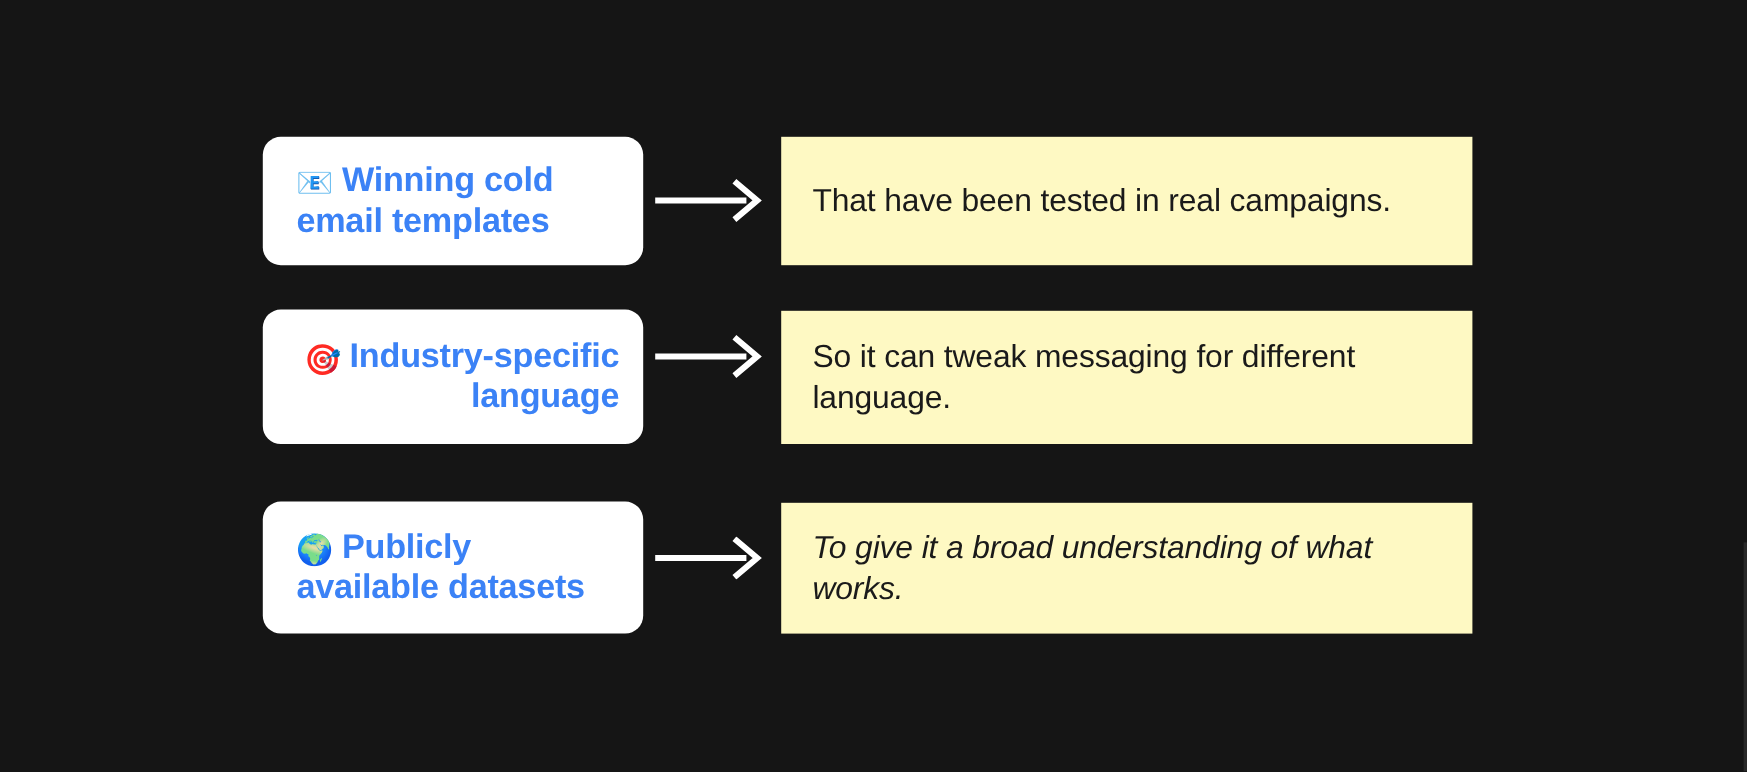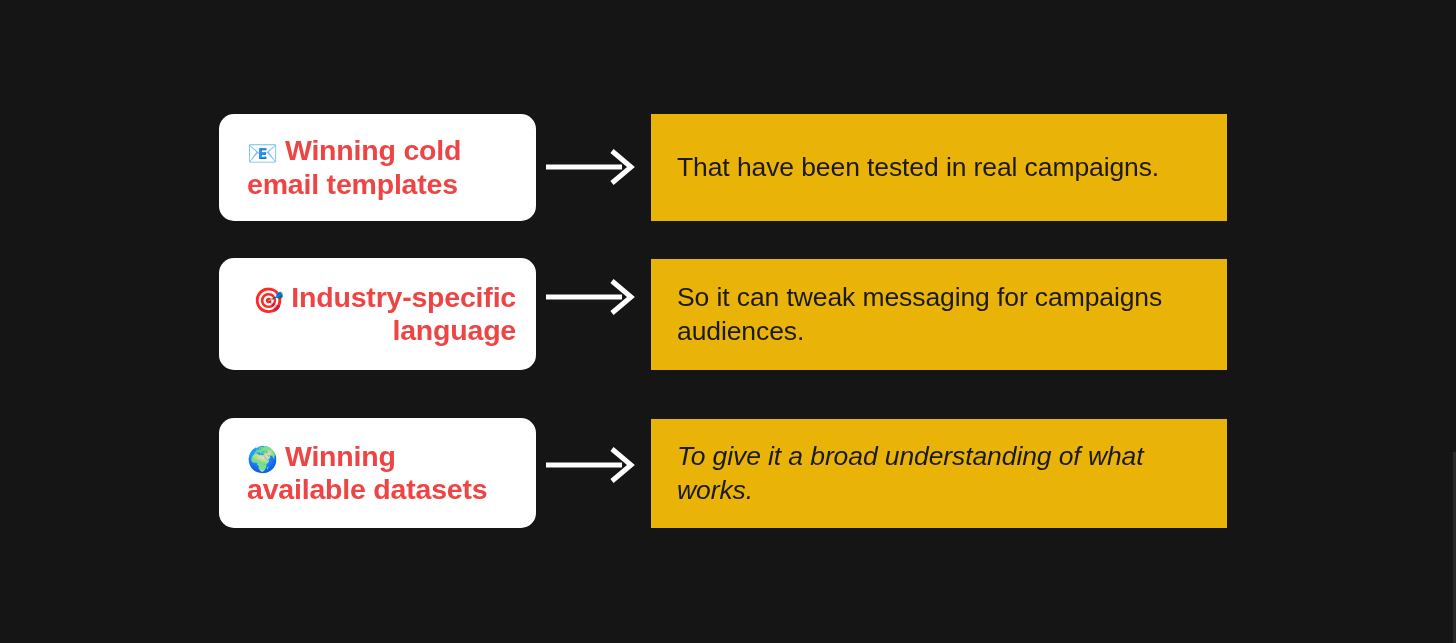--- a/index.html
+++ b/index.html
@@ -40,21 +40,21 @@
     box-sizing: border-box;
     padding: 14px 20px 14px 28px;
     display: flex;
     align-items: center;
   }
 
   .term-card-text {
     font-size: 28.5px;
     font-weight: bold;
     line-height: 1.17;
-    color: #ef4444;
+    color: #3b82f6;
     letter-spacing: -0.2px;
     word-break: normal;
   }
 
   .term-emoji {
     font-family: "DejaVu Sans", sans-serif;
     font-size: 25px;
     font-weight: normal;
     line-height: 1;
     margin-right: 7px;
@@ -73,21 +73,21 @@
     display: block;
     width: 92px;
     height: 36px;
   }
 
   
   .detail-box {
     position: absolute;
     left: 651px;
     width: 576px;
-    background: #eab308;
+    background: #fef9c3;
     box-sizing: border-box;
     padding: 0 26px;
     display: flex;
     align-items: center;
   }
 
   .detail-text {
     font-size: 26.5px;
     font-weight: normal;
     line-height: 1.27;
@@ -143,27 +143,27 @@
     <div class="term-card">
       <div class="term-card-text"><span class="term-emoji">🎯</span><span>Industry-specific language</span></div>
     </div>
     <div class="flow-arrow">
       <svg viewBox="0 0 92 36" xmlns="http://www.w3.org/2000/svg" aria-hidden="true">
         <line x1="2" y1="18" x2="78" y2="18" stroke="#ffffff" stroke-width="5" stroke-linecap="butt"></line>
         <polyline points="68,2 87,18 68,34" fill="none" stroke="#ffffff" stroke-width="5" stroke-linejoin="miter" stroke-linecap="butt"></polyline>
       </svg>
     </div>
     <div class="detail-box">
-      <div class="detail-text">So it can tweak messaging for campaigns audiences.</div>
+      <div class="detail-text">So it can tweak messaging for different language.</div>
     </div>
   </div>
 
   <div class="flow-row row-3">
     <div class="term-card">
-      <div class="term-card-text"><span class="term-emoji">🌍</span><span>Winning available datasets</span></div>
+      <div class="term-card-text"><span class="term-emoji">🌍</span><span>Publicly available datasets</span></div>
     </div>
     <div class="flow-arrow">
       <svg viewBox="0 0 92 36" xmlns="http://www.w3.org/2000/svg" aria-hidden="true">
         <line x1="2" y1="18" x2="78" y2="18" stroke="#ffffff" stroke-width="5" stroke-linecap="butt"></line>
         <polyline points="68,2 87,18 68,34" fill="none" stroke="#ffffff" stroke-width="5" stroke-linejoin="miter" stroke-linecap="butt"></polyline>
       </svg>
     </div>
     <div class="detail-box">
       <div class="detail-text">To give it a broad understanding of what works.</div>
     </div>

